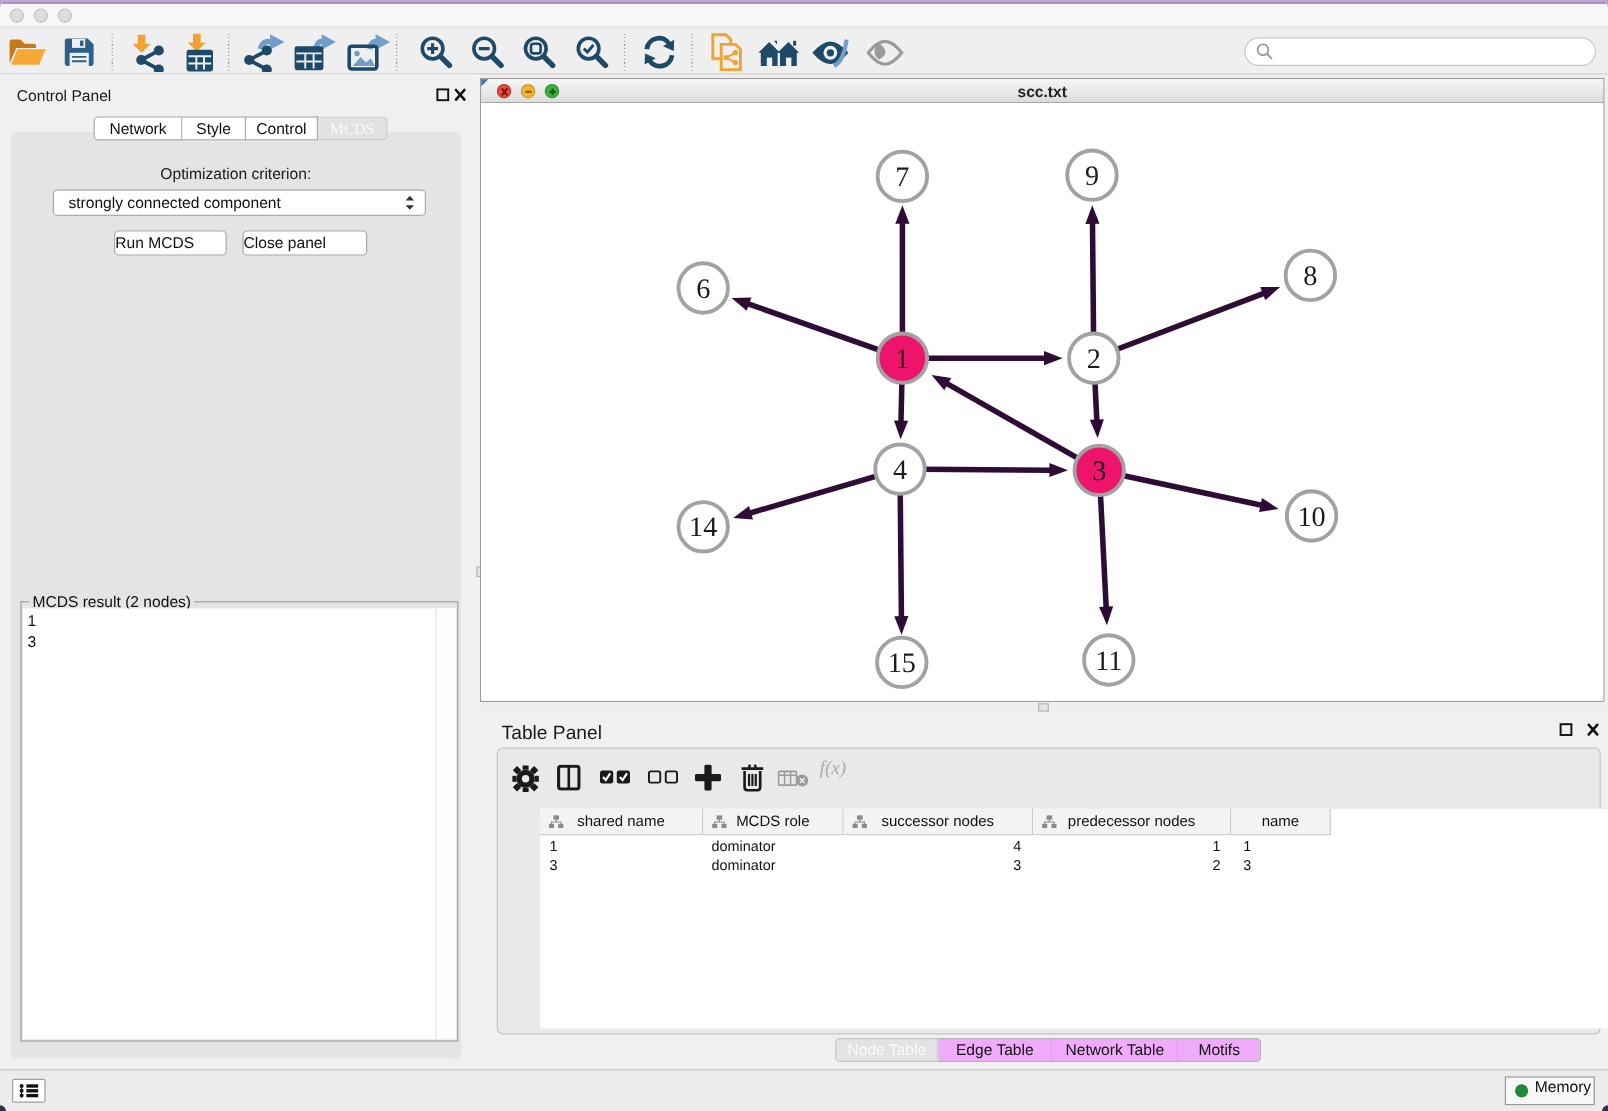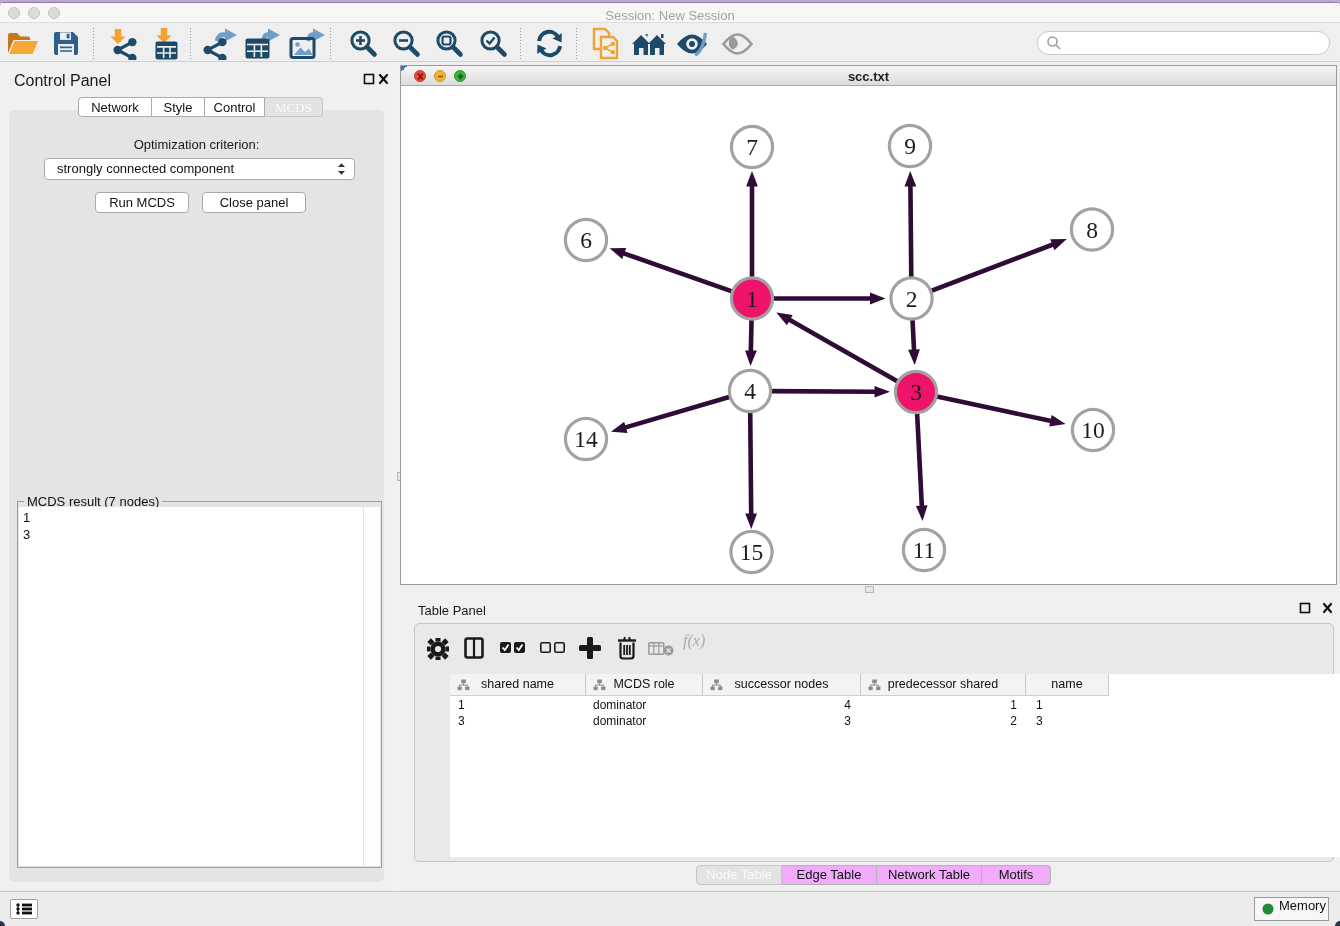--- a/index.html
+++ b/index.html
@@ -17,31 +17,31 @@
   
   #toolbar{position:absolute;left:0;top:23px;width:1340px;height:39px;background:#eeefee;
      border-bottom:1px solid #cfcfcf;box-sizing:border-box;}
   .tsep{position:absolute;top:5px;width:1px;height:32px;
      background-image:repeating-linear-gradient(to bottom,#9a9a9a 0 1px,transparent 1px 3px);}
   .ticon{position:absolute;top:29px;}
   #search{position:absolute;left:1037px;top:8px;width:293px;height:24px;background:#fff;
      border:1px solid #c9c9c9;border-radius:13px;box-sizing:border-box;}
   
   #cpanel{position:absolute;left:0;top:62px;width:391px;height:829px;background:#f0f0f0;}
-  #cp-title{position:absolute;left:14px;top:72px;font-size:16px;color:#1a1a1a;}
+  #cp-title{position:absolute;left:14px;top:72px;font-size:13px;color:#1a1a1a;}
   #cp-content{position:absolute;left:9px;top:110px;width:375px;height:772px;background:#e4e4e4;border-radius:5px;}
   .tab{position:absolute;top:97px;height:20px;box-sizing:border-box;background:#fff;
      border:1px solid #ababab;font-size:13px;color:#111;text-align:center;line-height:19px;}
   #optlabel{position:absolute;left:9px;top:137px;width:375px;text-align:center;font-size:13px;color:#1a1a1a;}
   #combo{position:absolute;left:44px;top:158px;width:311px;height:22px;background:#fff;
      border:1px solid #ababab;border-radius:4px;box-sizing:border-box;
      font-size:13px;color:#111;line-height:20px;padding-left:12px;}
   .btn{position:absolute;top:192px;height:21px;background:#fff;border:1px solid #a9a9a9;
      border-radius:4px;box-sizing:border-box;font-size:13px;color:#111;
-     text-align:center;line-height:19px;}
+     line-height:19px;}
   #fieldset{position:absolute;left:17px;top:501px;width:365px;height:367px;
      border:1px solid #9e9e9e;box-sizing:border-box;}
   #legend{position:absolute;left:24px;top:494px;background:#e4e4e4;padding:0 3px;
      font-size:13px;color:#111;}
   #resultbox{position:absolute;left:19px;top:507px;width:361px;height:359px;background:#fff;}
   #resultscroll{position:absolute;left:344px;top:0px;width:16px;height:359px;background:#fdfdfd;
      border-left:1px solid #e2e2e2;}
   #resulttext{position:absolute;left:4px;top:3px;font-size:13px;color:#111;line-height:16.5px;}
   
   #vsplit{position:absolute;left:391px;top:62px;width:9px;height:829px;background:#f1f1f1;}
@@ -57,21 +57,21 @@
   .mtl{position:absolute;top:4px;width:12px;height:12px;border-radius:50%;box-sizing:border-box;}
   #bluecorner{position:absolute;left:0px;top:0px;width:6px;height:6px;
      background:linear-gradient(135deg,#3b6fd4 50%,transparent 50%);}
   
   #canvas{position:absolute;left:0px;top:20px;width:935px;height:498px;background:#fff;}
   
   #hhandle{position:absolute;left:865px;top:586px;width:9px;height:7px;background:#e6e6e6;
     border:1px solid #b5b5b5;box-sizing:border-box;}
   
   #tpanel{position:absolute;left:400px;top:597px;width:940px;height:294px;background:#f0f0f0;}
-  #tp-title{position:absolute;left:18px;top:6px;font-size:13px;color:#1a1a1a;}
+  #tp-title{position:absolute;left:18px;top:6px;font-size:16px;color:#1a1a1a;}
   #tp-content{position:absolute;left:14px;top:26px;width:920px;height:239px;background:#e9e9e9;
      border:1px solid #c6c6c6;border-radius:5px;box-sizing:border-box;}
   #tp-table{position:absolute;left:3px;top:50px;width:913px;height:183px;background:#fff;margin-left:32px;}
   .hcell{position:absolute;top:0;height:22px;z-index:1;background:#f3f3f3;box-sizing:border-box;
      border-right:1px solid #c9c9c9;border-bottom:1px solid #cfcfcf;font-size:12.5px;color:#111;text-align:center;line-height:21px;}
   .rcell{position:absolute;font-size:12px;color:#111;height:16px;line-height:16px;}
   .btab{position:absolute;top:268px;height:20px;box-sizing:border-box;background:#f0abfc;
      border:1px solid #b4b4b4;font-size:13px;color:#111;text-align:center;line-height:18px;}
   
   #statusbar{position:absolute;left:0;top:891px;width:1340px;height:35px;background:#ececec;
@@ -84,21 +84,20 @@
 </style>
 </head>
 <body>
 <div id="win">
   <div id="purple"></div>
 
   <div id="titlebar">
     <div class="tl" style="left:8px;"></div>
     <div class="tl" style="left:27.5px;"></div>
     <div class="tl" style="left:47.5px;"></div>
-    <div id="title">Session: New Session</div>
   </div>
 
   <div id="toolbar">
     <div class="tsep" style="left:93px;"></div>
     <div class="tsep" style="left:190px;"></div>
     <div class="tsep" style="left:330px;"></div>
     <div class="tsep" style="left:520px;"></div>
     <div class="tsep" style="left:576px;"></div>
     <div id="icons-holder" style="position:absolute;left:0;top:-23px;width:1340px;height:62px;">
     <svg class="ticon" style="left:7px;top:30px" width="32" height="27" viewBox="0 0 32 27">
@@ -234,21 +233,21 @@
   <div id="combo">strongly connected component
     <svg width="11" height="14" style="position:absolute;right:7px;top:3px" viewBox="0 0 11 14">
       <path d="M2 5 L5.5 1.2 L9 5 Z" fill="#333"></path>
       <path d="M2 9 L5.5 12.8 L9 9 Z" fill="#333"></path>
     </svg>
   </div>
   <div id="optlabel">Optimization criterion:</div>
   <div class="btn" style="left:95px;width:94px;">Run MCDS</div>
   <div class="btn" style="left:202px;width:104px;">Close panel</div>
   <div id="fieldset"></div>
-  <div id="legend">MCDS result (7 nodes)</div>
+  <div id="legend">MCDS result (2 nodes)</div>
   <div id="resultbox">
     <div id="resultscroll"></div>
     <div id="resulttext">1<br>3</div>
   </div>
 
   <div id="vsplit"></div>
   <div id="vhandle"></div>
 
   <div id="netwin">
     <div id="nettitle">
@@ -398,21 +397,21 @@
           </svg>
           <svg class="abs" style="left:418px;top:5px;z-index:2" width="13" height="12" viewBox="0 0 13 12">
             <rect x="4.2" y="0.5" width="4.6" height="3.6" fill="#8a8a8a"></rect>
             <rect x="0.5" y="7.5" width="4.2" height="3.6" fill="#8a8a8a"></rect>
             <rect x="8.2" y="7.5" width="4.2" height="3.6" fill="#8a8a8a"></rect>
             <path d="M6.5,4 L6.5,6 M2.5,7.5 L2.5,6 L10.4,6 L10.4,7.5" fill="none" stroke="#8a8a8a" stroke-width="1"></path>
           </svg>
         <div class="hcell" style="left:0px;width:136px;">shared name</div>
         <div class="hcell" style="left:136px;width:117px;">MCDS role</div>
         <div class="hcell" style="left:253px;width:158px;">successor nodes</div>
-        <div class="hcell" style="left:411px;width:165px;">predecessor shared</div>
+        <div class="hcell" style="left:411px;width:165px;">predecessor nodes</div>
         <div class="hcell" style="left:576px;width:83px;">name</div>
         <div class="rcell" style="left:8px;top:23px;">1</div>
         <div class="rcell" style="left:143px;top:23px;">dominator</div>
         <div class="rcell" style="left:330px;top:23px;width:71px;text-align:right;">4</div>
         <div class="rcell" style="left:490px;top:23px;width:77px;text-align:right;">1</div>
         <div class="rcell" style="left:586px;top:23px;">1</div>
         <div class="rcell" style="left:8px;top:39px;">3</div>
         <div class="rcell" style="left:143px;top:39px;">dominator</div>
         <div class="rcell" style="left:330px;top:39px;width:71px;text-align:right;">3</div>
         <div class="rcell" style="left:490px;top:39px;width:77px;text-align:right;">2</div>

